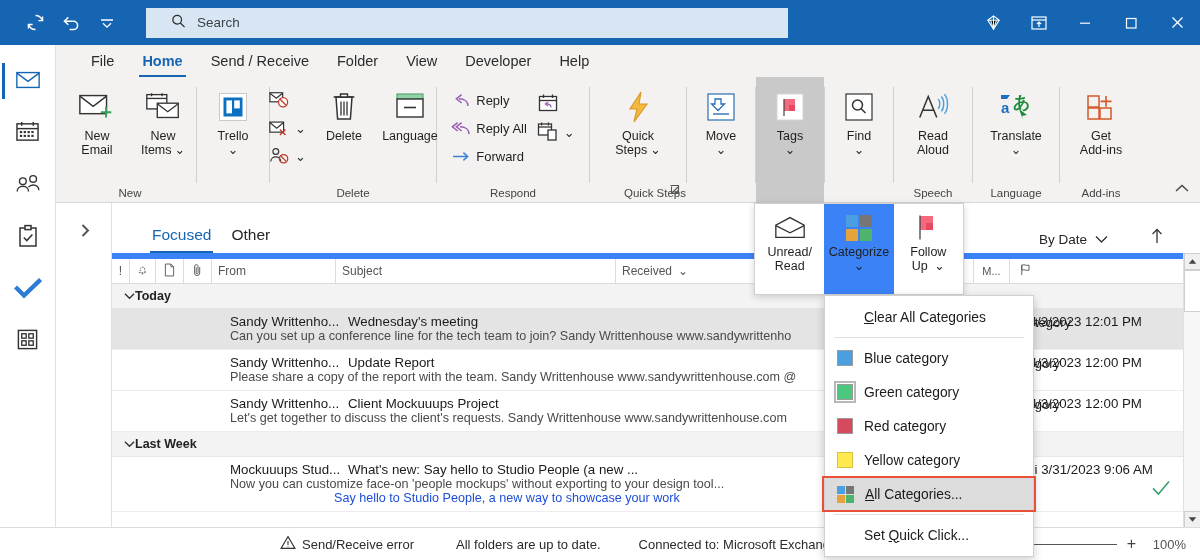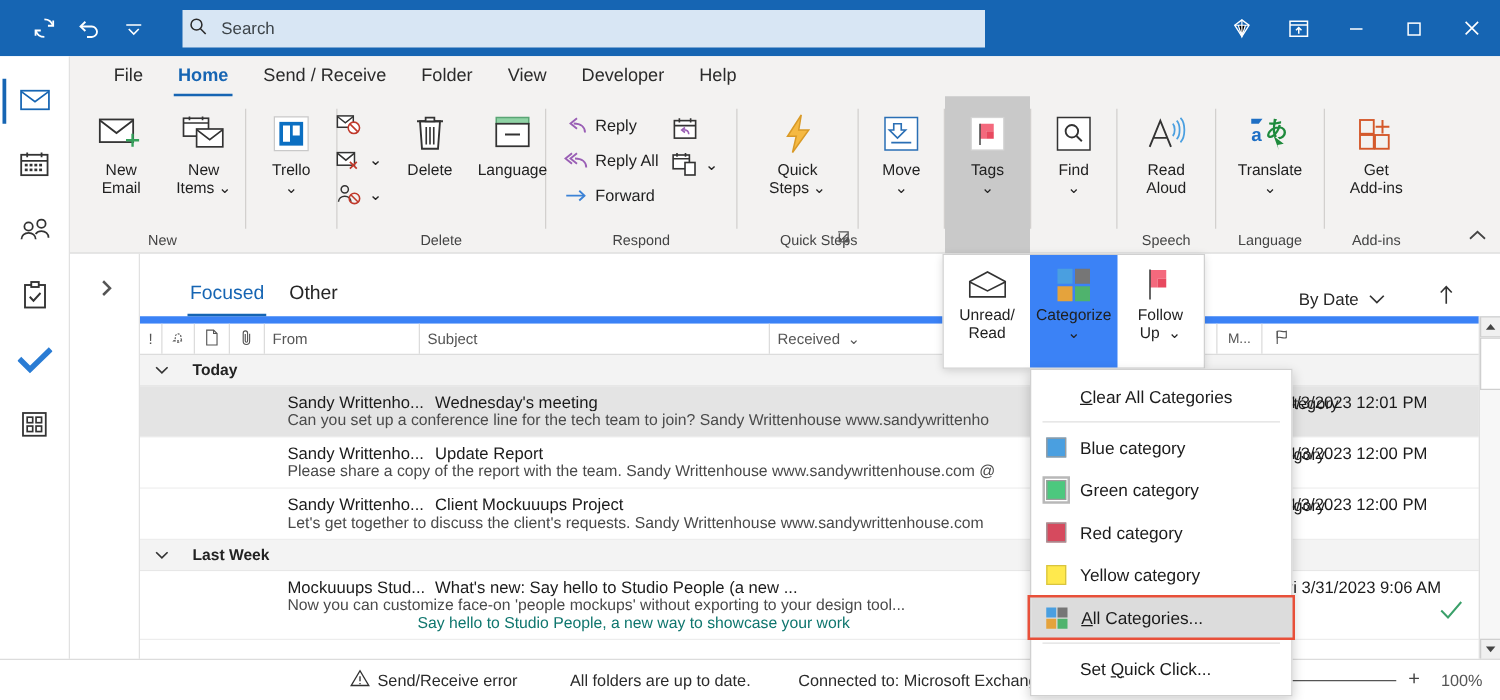--- a/index.html
+++ b/index.html
@@ -17,21 +17,21 @@
     background:#1665b3;display:flex;align-items:center;
   }
   .qat{display:flex;align-items:center;gap:2px;padding-left:18px;}
   .qat-btn{
     width:34px;height:32px;display:flex;align-items:center;justify-content:center;
     color:#fff;cursor:pointer;
   }
   .qat-btn svg{display:block;}
   .searchbox{
     margin-left:22px;width:642px;height:30px;background:#d8e6f4;
-    display:flex;align-items:center;gap:10px;padding:0 4px;box-sizing:border-box;
+    display:flex;align-items:center;gap:10px;padding:0 24px;box-sizing:border-box;
     color:#1a1a1a;cursor:text;
   }
   .searchbox .sph{color:#3c4348;font-size:13.5px;}
   .win-right{position:absolute;right:0;top:0;height:45px;display:flex;align-items:center;}
   .win-btn{width:46px;height:45px;display:flex;align-items:center;justify-content:center;color:#fff;cursor:pointer;}
 
   
   .rail{
     position:absolute;left:0;top:45px;width:56px;height:515px;
     background:#fff;border-right:1px solid #e1e1e1;
@@ -98,31 +98,31 @@
   .sortarrow{position:absolute;right:36px;bottom:5px;cursor:pointer;}
 
   .colhead{
     height:24px;display:flex;align-items:center;border-bottom:1px solid #dcdcdc;
     font-size:12px;color:#555;background:#fff;position:relative;
   }
   .ch{display:flex;align-items:center;justify-content:center;height:24px;border-right:1px solid #dcdcdc;box-sizing:border-box;}
   .ch.txt{justify-content:flex-start;padding-left:6px;}
 
   .grouphdr{
-    height:24px;display:flex;align-items:center;gap:19px;padding-left:12px;
+    height:24px;display:flex;align-items:center;gap:0;padding-left:12px;
     background:#f3f3f3;border-bottom:1px solid #e7e7e7;font-size:12.5px;font-weight:bold;color:#222;cursor:pointer;
   }
   .mrow{position:relative;border-bottom:1px solid #ededed;cursor:pointer;background:#fff;padding:5px 0 6px 0;}
   .mrow.sel{background:#e4e4e4;}
   .mrow .line1{display:flex;align-items:baseline;padding-left:118px;font-size:13.3px;color:#1b1b1b;}
   .mrow .from{width:118px;white-space:nowrap;overflow:hidden;}
   .mrow .subj{flex:1;white-space:nowrap;overflow:hidden;}
   .mrow .recv{width:200px;text-align:left;white-space:nowrap;padding-left:6px;}
   .mrow .line2{padding-left:118px;font-size:12.6px;color:#4a4a4a;white-space:nowrap;overflow:hidden;padding-right:6px;}
-  .mrow .line3{padding-left:222px;font-size:12.6px;color:#0f766e;white-space:nowrap;}
+  .mrow .line3{padding-left:222px;font-size:12.6px;color:#1d4ed8;white-space:nowrap;}
   .catcell{position:absolute;right:0;top:0;bottom:0;width:184px;font-size:13px;color:#1b1b1b;display:flex;align-items:flex-start;padding-top:6px;padding-left:8px;box-sizing:border-box;}
   .checkcell{position:absolute;right:28px;top:22px;}
 
   .vscroll{position:absolute;right:0;top:50px;width:17px;bottom:0;background:#f7f7f7;border-left:1px solid #e0e0e0;box-sizing:border-box;}
   .vsb-up,.vsb-dn{width:17px;height:17px;display:flex;align-items:center;justify-content:center;background:#f0f0f0;border:1px solid #cfcfcf;box-sizing:border-box;cursor:pointer;}
   .vsb-dn{position:absolute;bottom:0;left:0;}
   .vsb-thumb{position:absolute;left:0;top:17px;width:17px;height:42px;background:#fff;border:1px solid #cfcfcf;box-sizing:border-box;cursor:pointer;}
 
   
   .statusbar{

